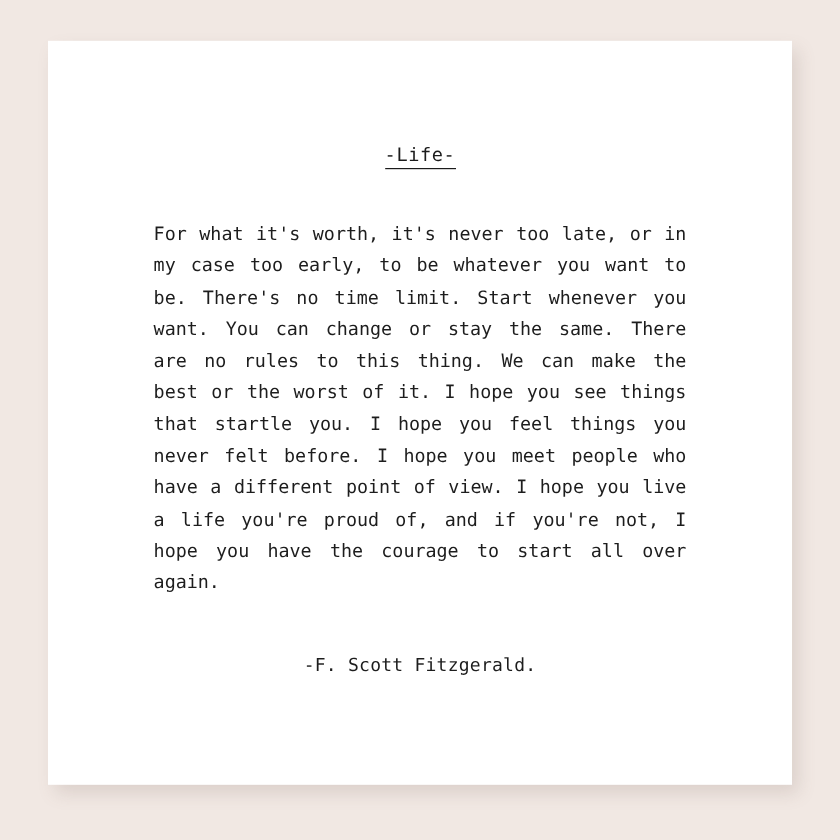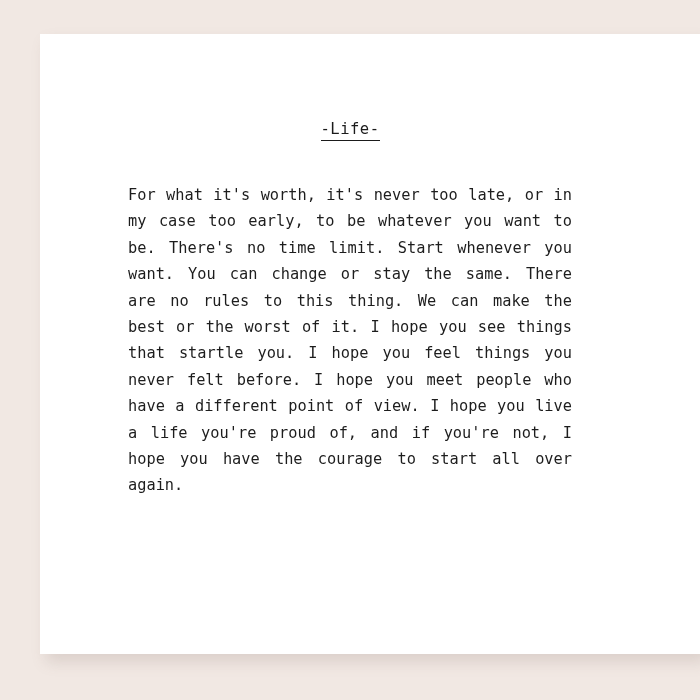--- a/index.html
+++ b/index.html
@@ -20,21 +20,20 @@
     background: #f1e8e3;
   }
   .card {
     position: absolute;
     left: 40px;
     top: 34px;
     width: 620px;
     height: 620px;
     background: #ffffff;
     box-shadow: 6px 8px 14px rgba(120, 100, 95, 0.18);
-    padding-left: 41px;
   }
   .card-inner {
     position: absolute;
     left: 0;
     top: 0;
     width: 620px;
     height: 620px;
     box-sizing: border-box;
     padding: 86px 72px 40px 72px;
   }
@@ -71,15 +70,16 @@
   }
 </style>
 </head>
 <body>
 
 <div class="stage">
   <div class="card">
     <div class="card-inner">
       <div class="title"><span>-Life-</span></div>
       <p class="quote">For what it's worth, it's never too late, or in my case too early, to be whatever you want to be. There's no time limit. Start whenever you want. You can change or stay the same. There are no rules to this thing. We can make the best or the worst of it. I hope you see things that startle you. I hope you feel things you never felt before. I hope you meet people who have a different point of view. I hope you live a life you're proud of, and if you're not, I hope you have the courage to start all over again.</p>
+      <div class="attribution">-F. Scott Fitzgerald.</div>
     </div>
   </div>
 </div>
 
 </body></html>

